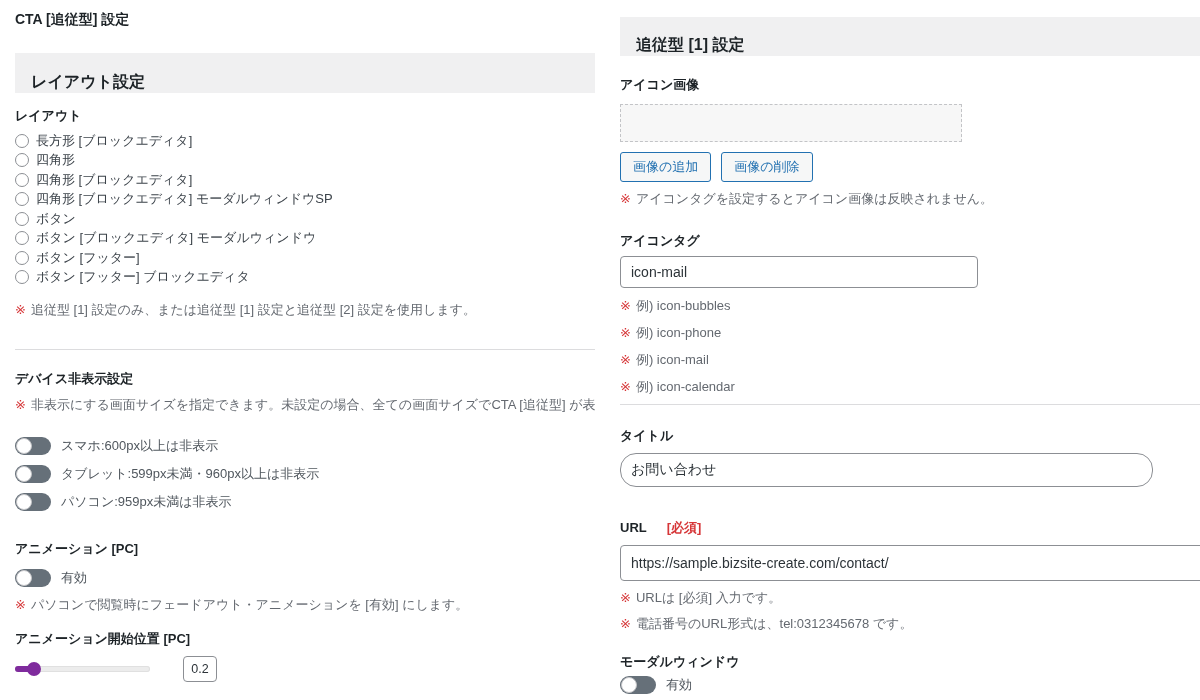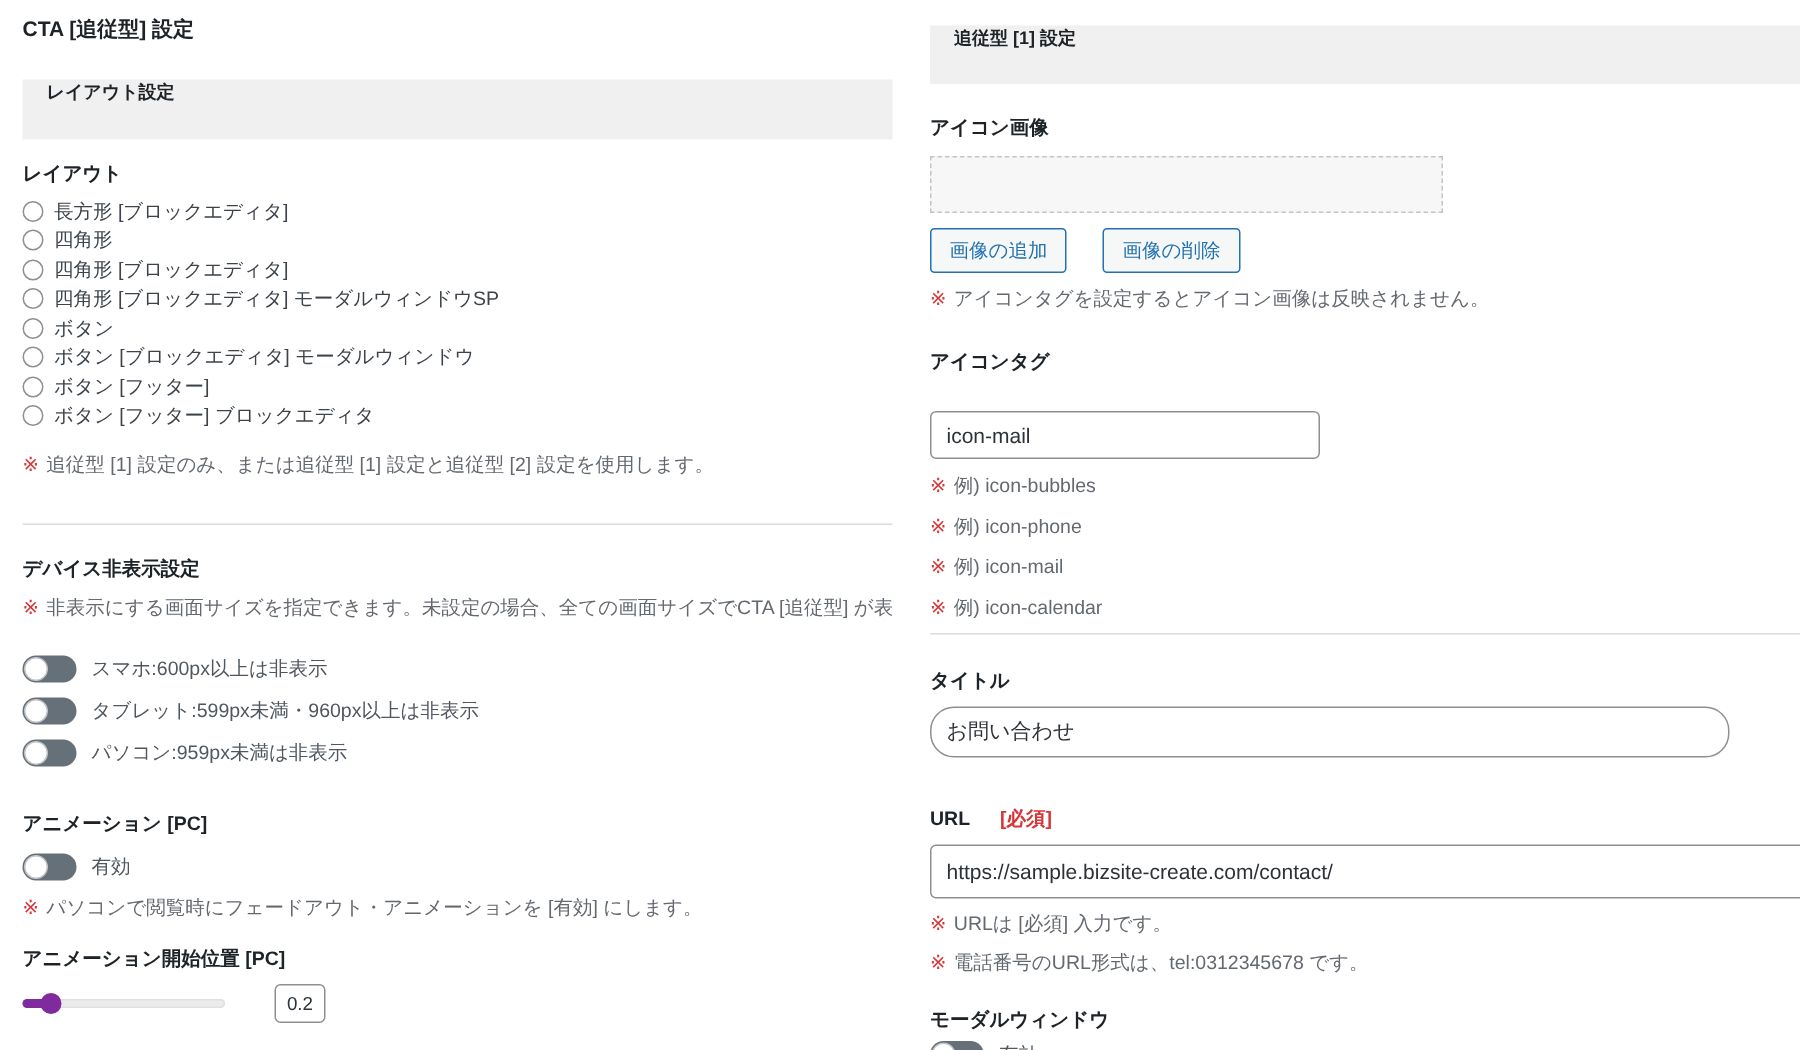--- a/index.html
+++ b/index.html
@@ -9,22 +9,22 @@
   *{box-sizing:border-box;}
   html,body{margin:0;padding:0;}
   body{
     width:1200px;height:700px;overflow:hidden;background:#fff;position:relative;
     font-family:"Liberation Sans","DejaVu Sans",sans-serif;font-size:13px;color:var(--body);
   }
   .col{position:absolute;top:0;}
   .col-left{left:15px;width:580px;}
   .col-right{left:620px;width:580px;}
   .page-title{margin:0;padding-top:9px;line-height:20px;font-size:14px;font-weight:bold;color:var(--dark);white-space:nowrap;}
-  .section-bar{height:40px;background:#f0f0f1;display:flex;align-items:flex-start;padding:0 16px;
-    font-size:12px;font-weight:bold;color:var(--dark);white-space:nowrap;}
+  .section-bar{height:40px;background:#f0f0f1;display:flex;align-items:flex-end;padding:0 16px;
+    font-size:16px;font-weight:bold;color:var(--dark);white-space:nowrap;}
   .col-left .section-bar{margin-top:24px;}
   .col-right .section-bar{margin-top:17px;height:39px;}
   .field-label{font-size:13px;font-weight:bold;color:var(--dark);line-height:18px;white-space:nowrap;}
   .note{display:flex;gap:5px;align-items:flex-start;font-size:13px;color:var(--muted);line-height:18px;white-space:nowrap;overflow:hidden;}
   .note .mk{color:var(--red);flex:0 0 auto;}
   .divider{border:0;border-top:1px solid var(--line);height:0;margin:0;}
   
   .radio-row{display:flex;align-items:center;gap:7px;height:19.5px;cursor:pointer;}
   .radio{width:14px;height:14px;border-radius:50%;border:1px solid var(--border);background:#fff;
     flex:0 0 auto;display:flex;align-items:center;justify-content:center;}
@@ -46,21 +46,21 @@
   .dashed-box{width:342px;height:38px;border:1px dashed #c3c4c7;background:#f7f7f7;}
   
   .slider-row{display:flex;align-items:center;margin-top:8px;height:26px;}
   .slider-track{position:relative;width:135px;height:6px;border-radius:3px;background:#ececec;box-shadow:inset 0 0 0 1px #e0e0e0;margin-right:33px;}
   .slider-fill{position:absolute;left:0;top:0;height:6px;width:20px;border-radius:3px;background:var(--purple);}
   .slider-knob{position:absolute;left:12px;top:-4px;width:14px;height:14px;border-radius:50%;background:var(--purple);cursor:pointer;}
   .value-box{width:34px;height:26px;border:1px solid var(--border);border-radius:4px;background:#fff;
     text-align:center;font-size:12.5px;color:#2c3338;font-family:inherit;padding:0;}
   .url-label-row{display:flex;gap:20px;align-items:center;}
   .url-required{color:var(--red);font-weight:bold;font-size:13px;}
-  .btn-row{display:flex;gap:24px;margin-top:10px;}
+  .btn-row{display:flex;gap:10px;margin-top:10px;}
 </style>
 </head>
 <body>
 
 <div class="col col-left">
   <h1 class="page-title">CTA [追従型] 設定</h1>
 
   <div class="section-bar">
     <span>レイアウト設定</span>
   </div>
@@ -176,21 +176,21 @@
     <button class="btn">画像の削除</button>
   </div>
 
   <p class="note" style="margin:8px 0 0 0;">
     <span class="mk">※</span>
     <span>アイコンタグを設定するとアイコン画像は反映されません。</span>
   </p>
 
   <div class="field-label" style="margin-top:24px;">アイコンタグ</div>
 
-  <input class="text-input" style="margin-top: 24px; width: 260px;" value="icon-mail">
+  <input class="text-input" style="margin-top: 6px; width: 358px;" value="icon-mail">
 
   <div id="icon-examples" style="margin-top:3px;">
       <p class="note" style="margin: 9px 0px 0px;">
         <span class="mk">※</span>
         <span>例) icon-bubbles</span>
       </p>
       <p class="note" style="margin: 9px 0px 0px;">
         <span class="mk">※</span>
         <span>例) icon-phone</span>
       </p>

